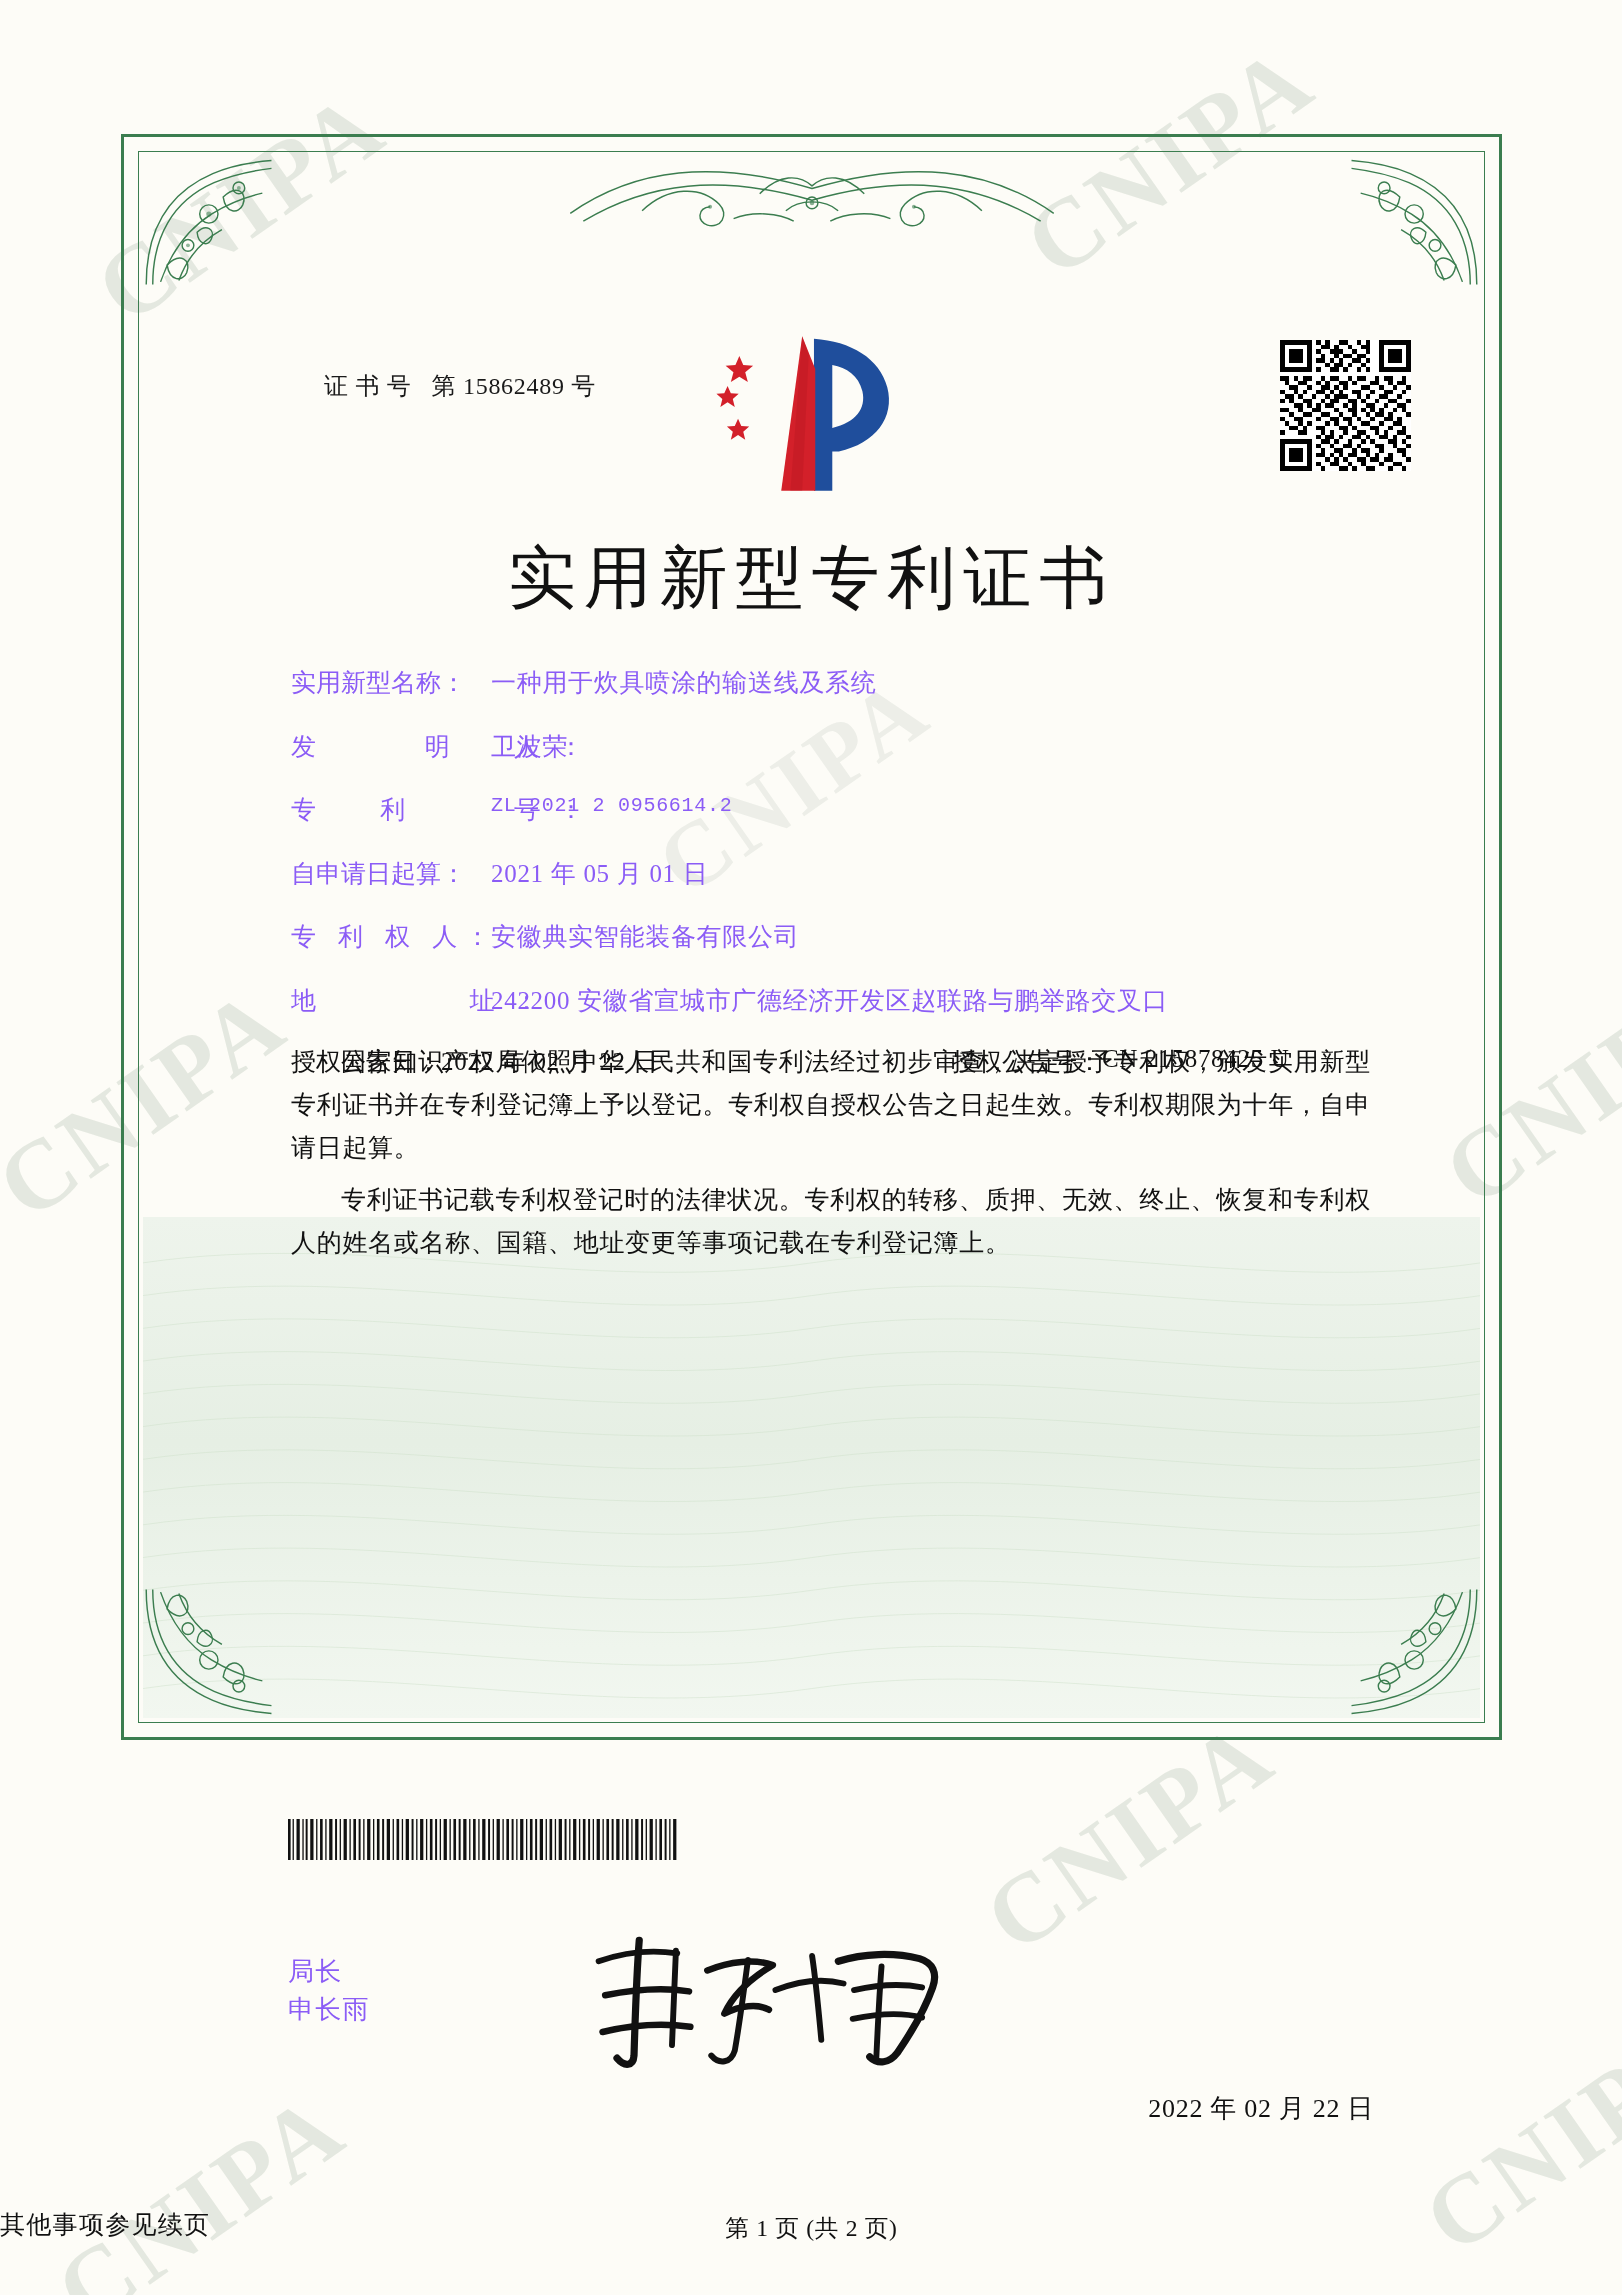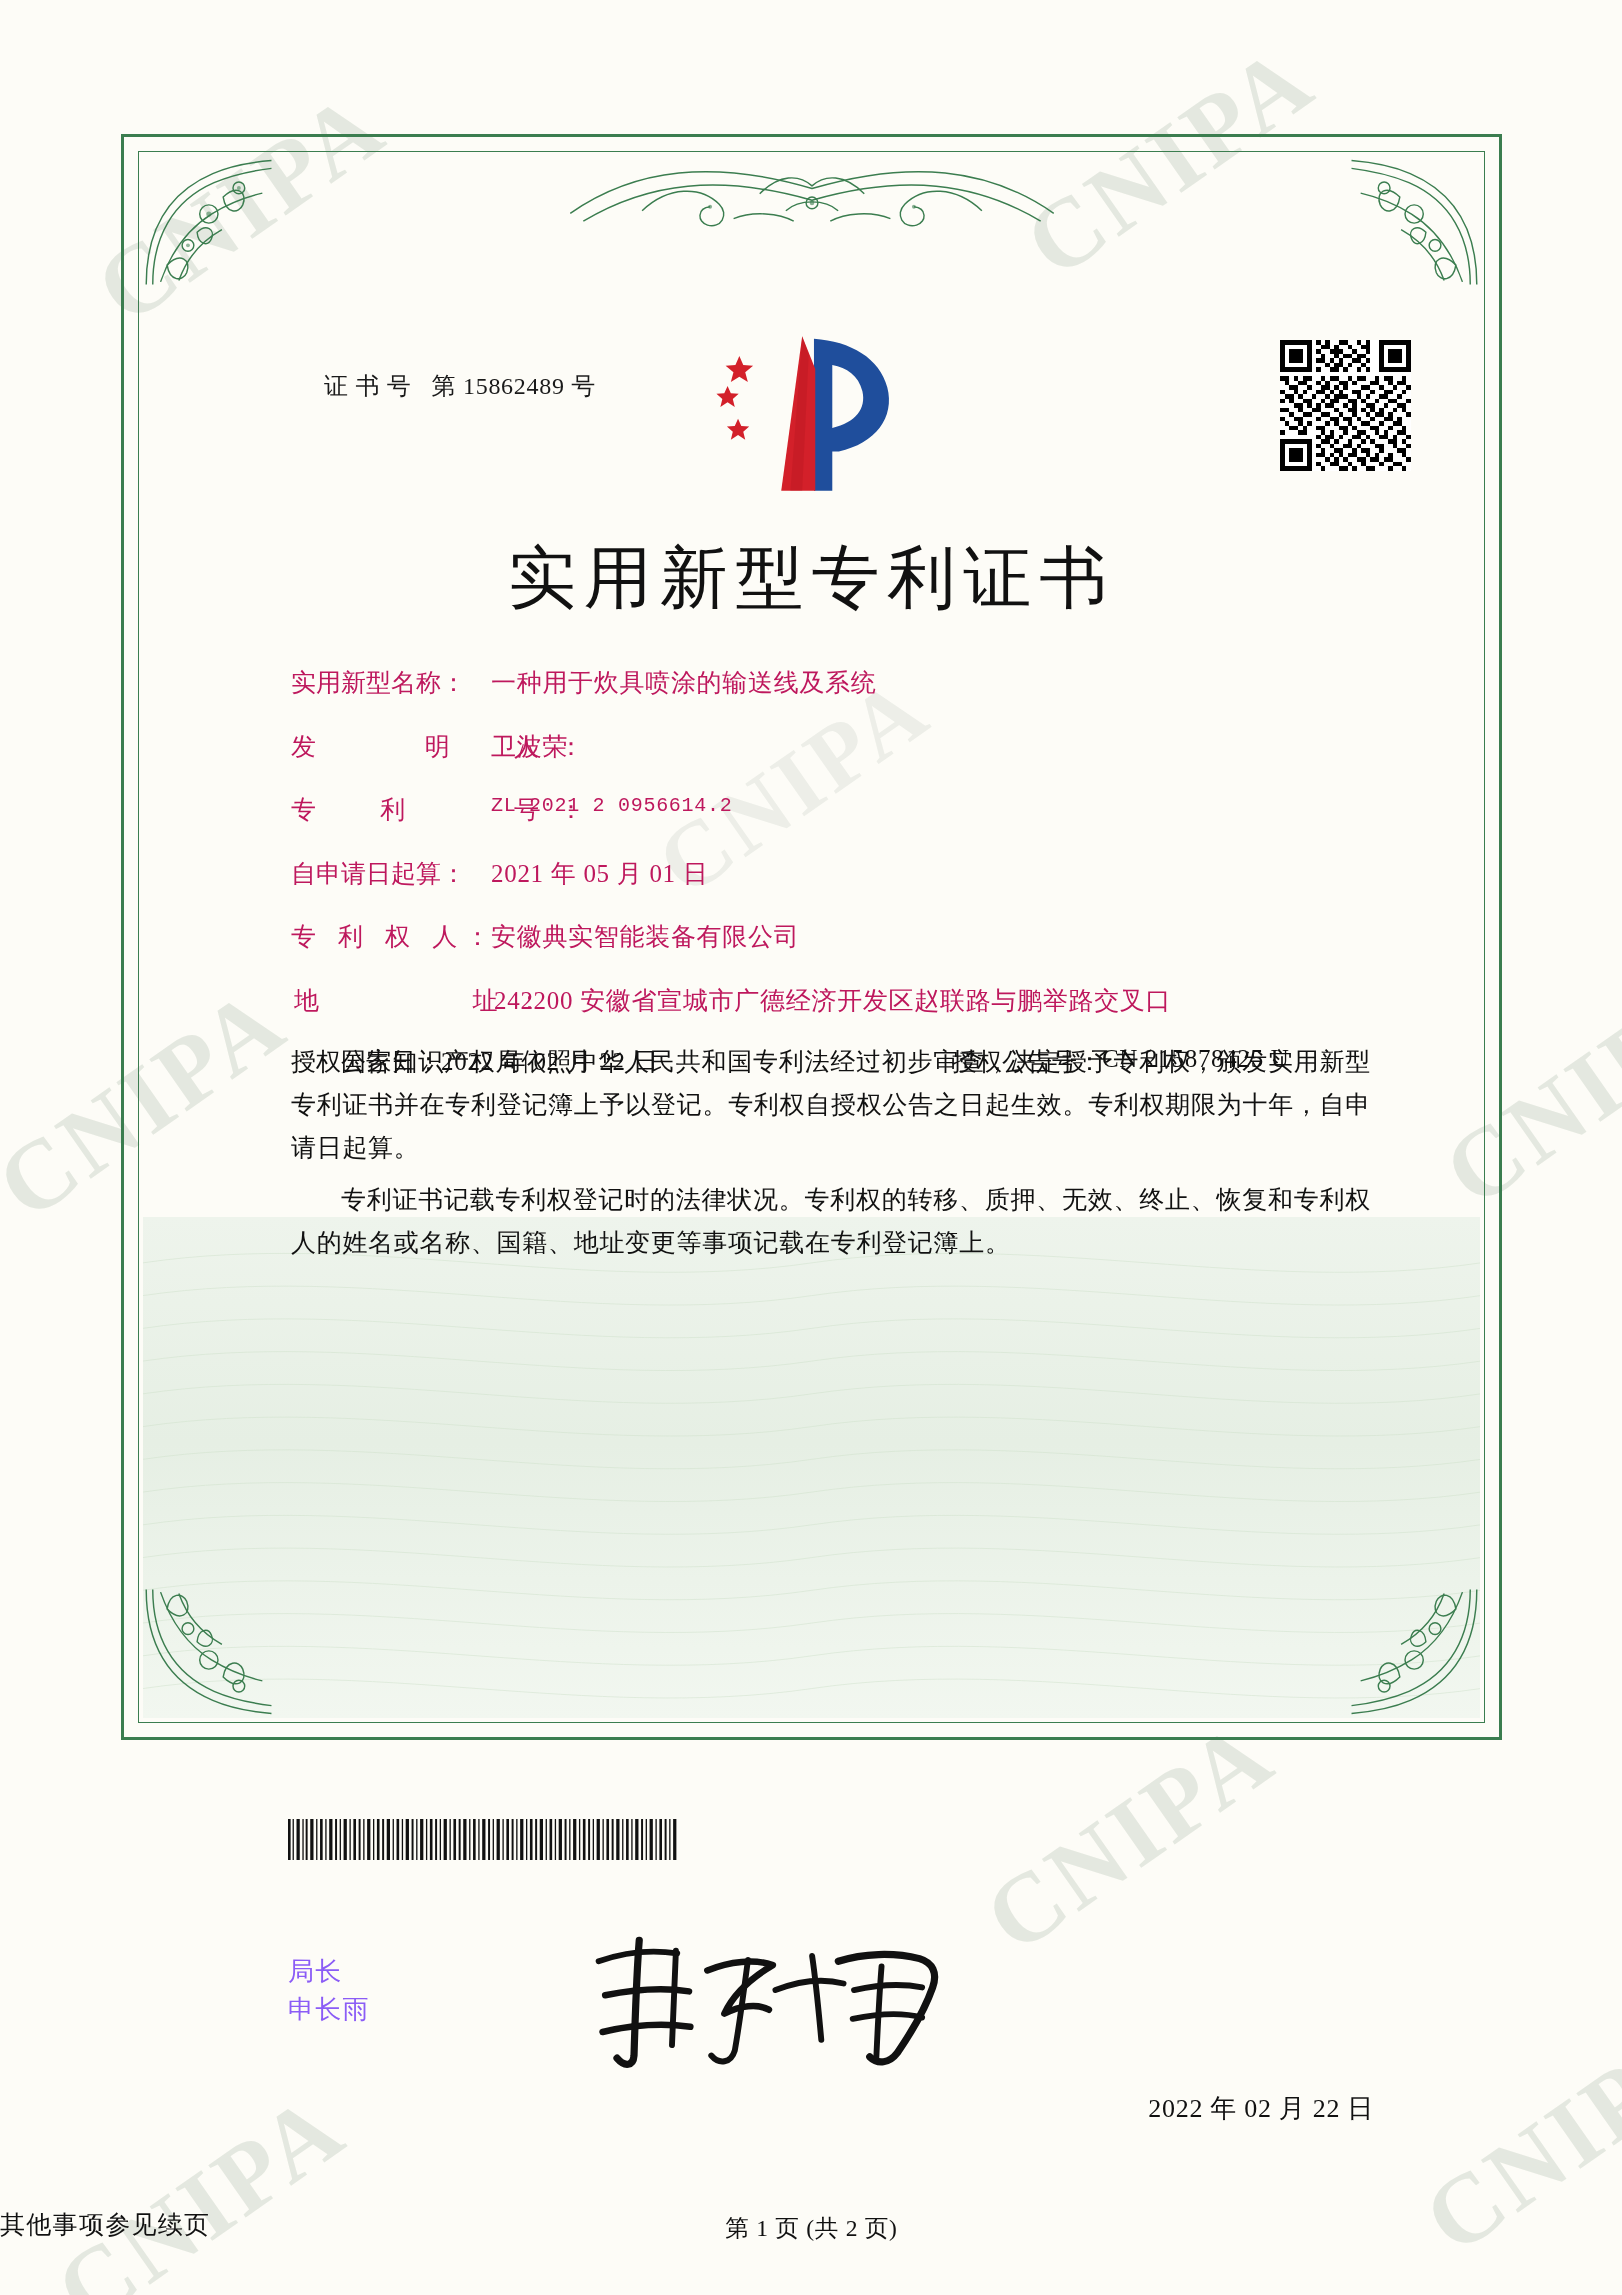--- a/index.html
+++ b/index.html
@@ -142,22 +142,21 @@
     left: 118px;
     right: 79px;
     top: 445px;
   }
   .field-row {
     display: flex;
     align-items: flex-start;
     margin-bottom: 26px;
     font-size: 25px;
     line-height: 1.5;
-    color: #be185d;
-    justify-content: flex-end;
+    color: #8b5cf6;
   }
   .field-label {
     flex: 0 0 auto;
     width: 200px;
     letter-spacing: 0px;
     white-space: nowrap;
   }
   .field-label.sp1 { letter-spacing: 19.6px; }
   .field-label.sp2 { letter-spacing: 7.9px; }
   .field-value {

